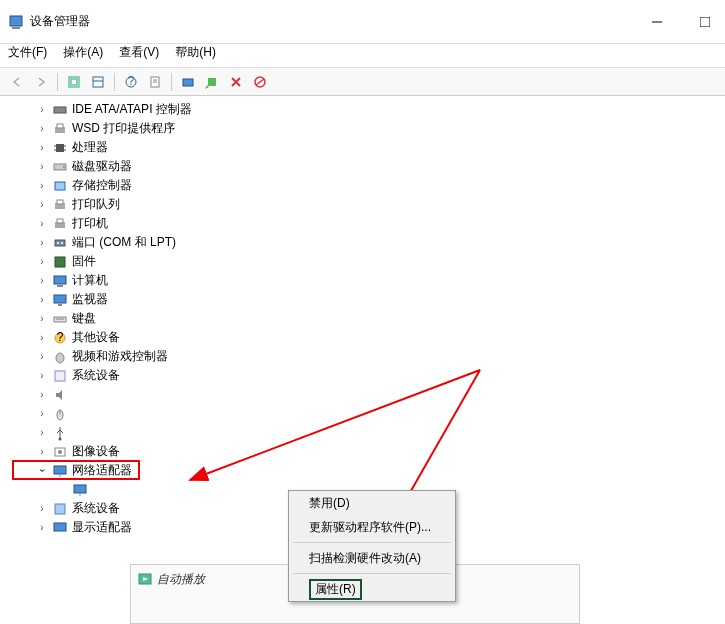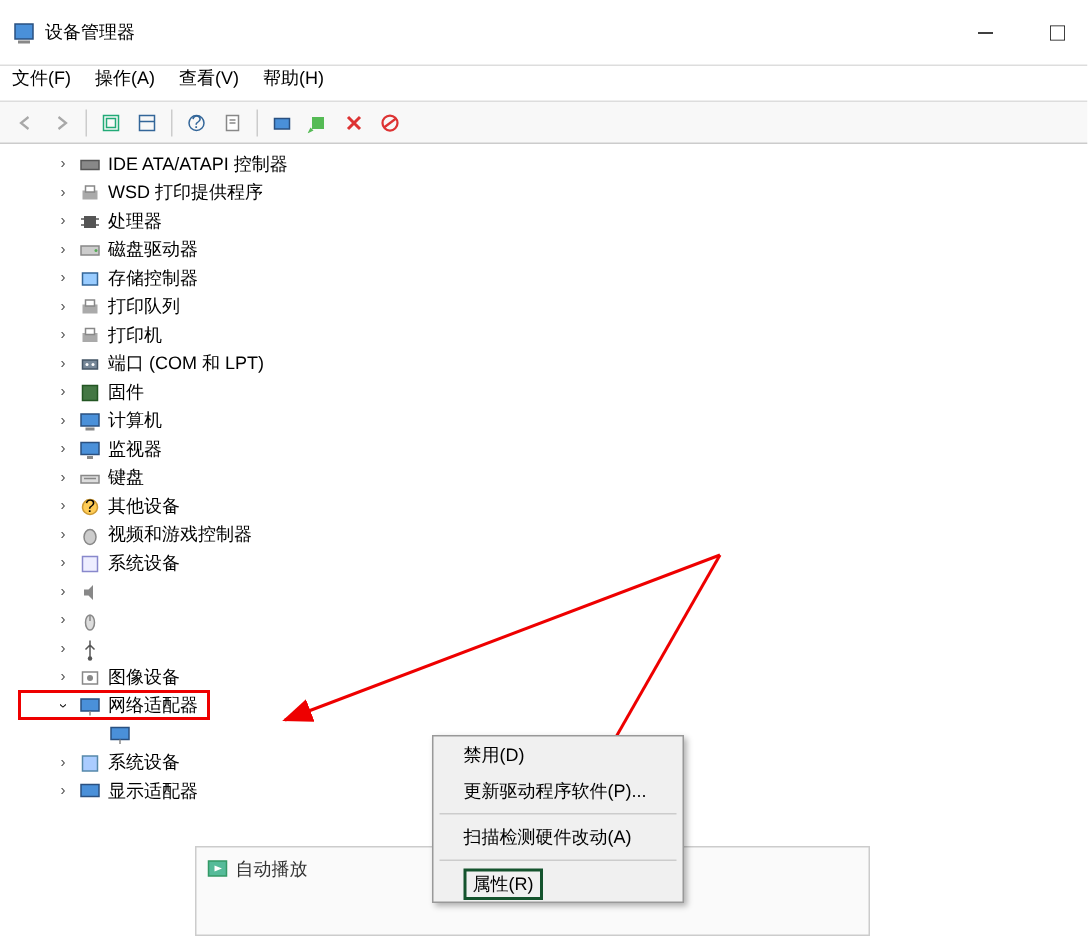--- a/index.html
+++ b/index.html
@@ -30,21 +30,21 @@
 
 .context-menu { position: absolute; background: #f0f0f0; border: 1px solid #999; box-shadow: 2px 2px 4px rgba(0,0,0,0.3); width: 168px; z-index: 100; }
 .context-menu .cm-item { height: 24px; display: flex; align-items: center; padding: 0 20px; cursor: pointer; }
 .context-menu .cm-sep { height: 1px; background: #ccc; margin: 3px 4px; }
 .context-menu .highlight-box { border: 2px solid #14532d; display: inline-block; padding: 0 4px; font-weight: normal; }
 
 .red-box { position: absolute; border: 2px solid #e00; pointer-events: none; z-index: 50; }
 
 .bottom-strip { position: absolute; bottom: 0; left: 130px; height: 60px; width: 450px; border: 1px solid #ccc; background: #fafafa; display: flex; align-items: flex-start; padding: 6px; }
 .bottom-strip .strip-icon { width: 16px; height: 16px; margin-right: 4px; }
-.bottom-strip .strip-text { color: #333; }
+.bottom-strip .strip-text { color: #333; font-style: italic; }
 
 svg.arrow-line { position: absolute; pointer-events: none; z-index: 60; }
 </style>
 </head>
 <body>
 
 <div class="titlebar">
   <span class="app-icon">
     <svg width="16" height="16" viewBox="0 0 16 16">
         <rect x="2" y="2" width="12" height="10" fill="#4a90d9" stroke="#2a5080"></rect>

